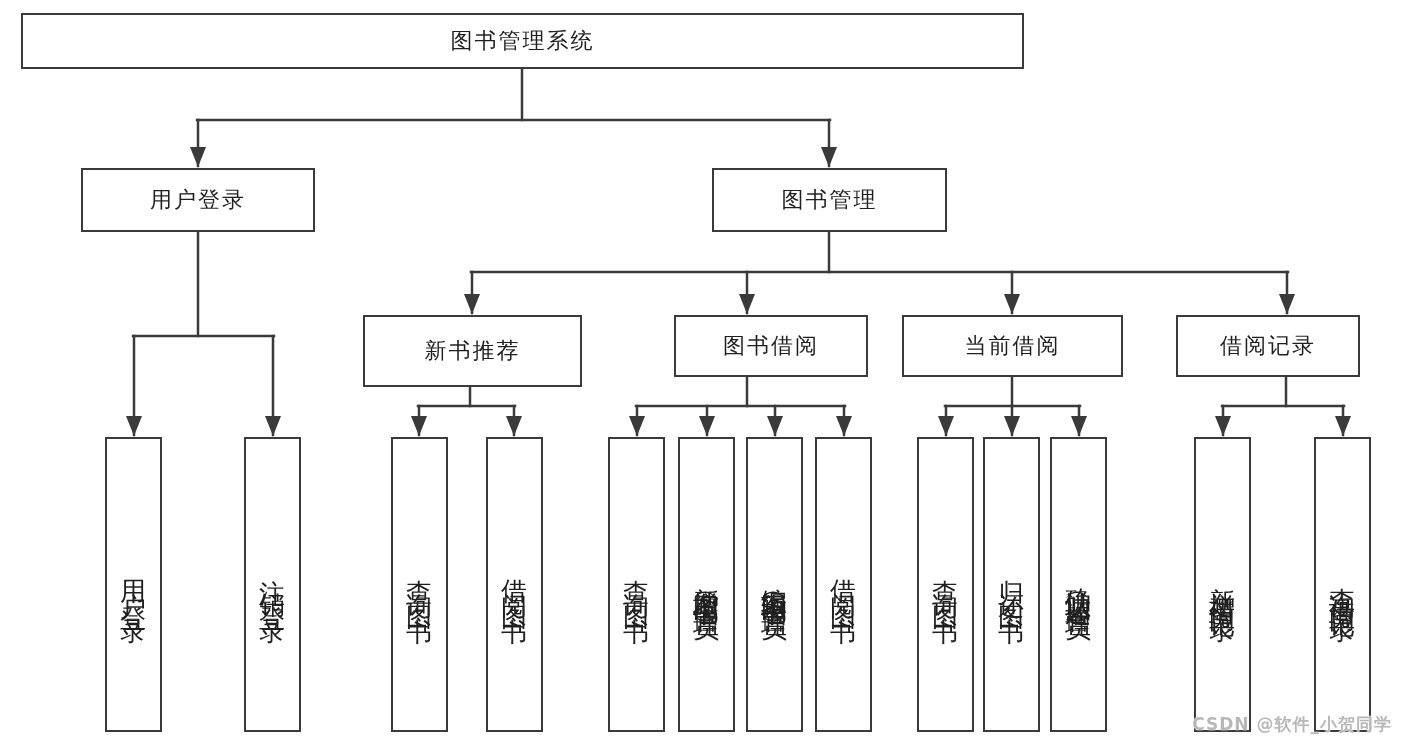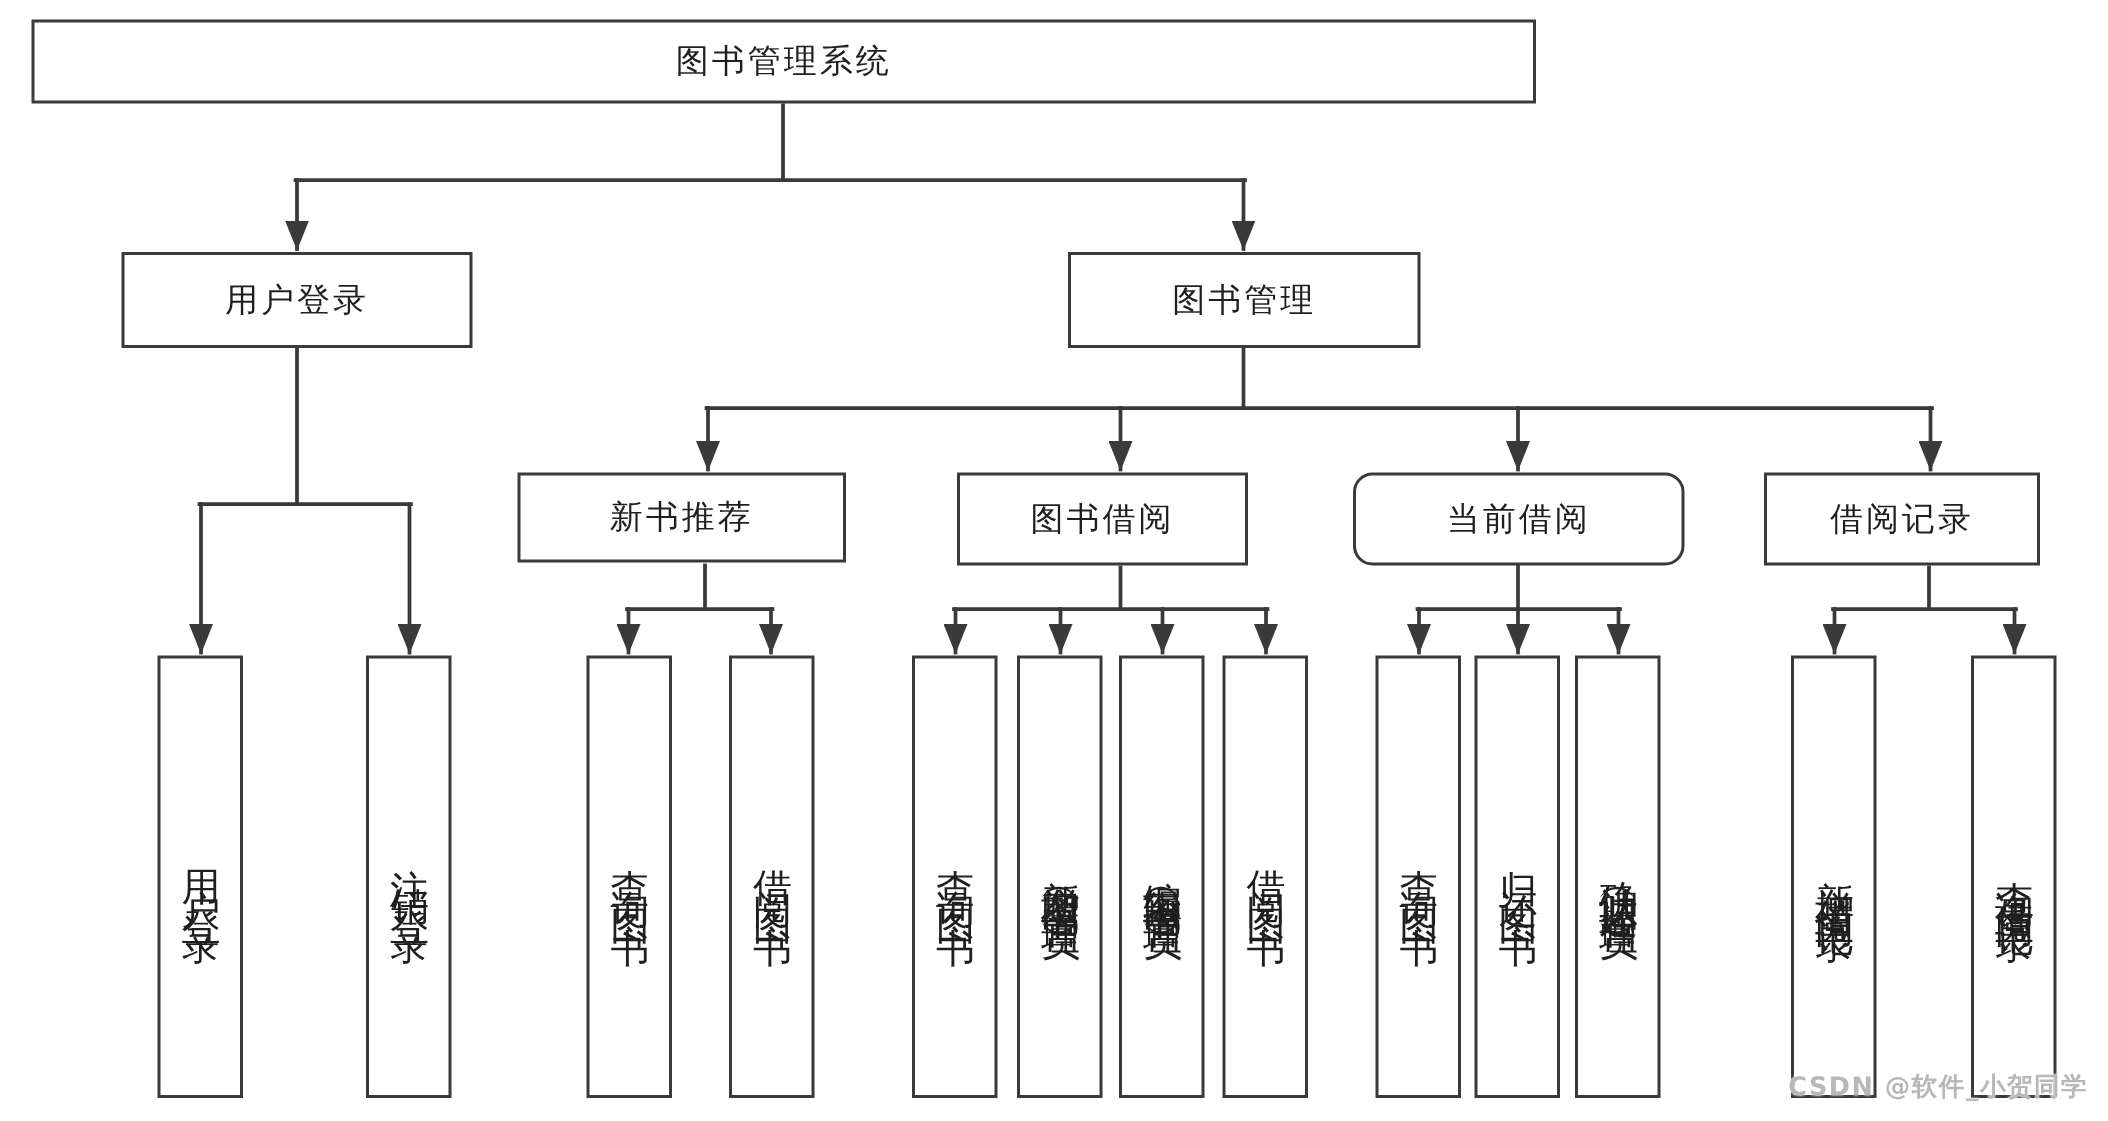--- a/index.html
+++ b/index.html
@@ -47,23 +47,23 @@
     height: 295px;
   }
   .v-node.spread { letter-spacing: 13px; }
   .v-node.mid    { letter-spacing: 6px; }
   .v-node.tight  { letter-spacing: 4px; }
 
   
   #node-root            { left: 21px;   top: 13px;  width: 1003px; height: 56px; }
   #node-user-login      { left: 81px;   top: 168px; width: 234px;  height: 64px; }
   #node-book-management { left: 712px;  top: 168px; width: 235px;  height: 64px; }
-  #node-new-book-recommend { left: 345px;  top: 315px; width: 219px; height: 60px; }
-  #node-book-borrow        { left: 638px;  top: 315px; width: 194px; height: 62px; }
-  #node-current-borrow     { left: 902px;  top: 315px; width: 221px; height: 62px; border-radius: 13px; }
+  #node-new-book-recommend { left: 363px;  top: 315px; width: 219px; height: 72px; }
+  #node-book-borrow        { left: 674px;  top: 315px; width: 194px; height: 62px; }
+  #node-current-borrow     { left: 902px;  top: 315px; width: 221px; height: 62px; }
   #node-borrow-records     { left: 1176px; top: 315px; width: 184px; height: 62px; }
 
   
   #leaf-user-login             { left: 105px; }
   #leaf-logout                 { left: 244px; }
   #leaf-recommend-query-books  { left: 391px; }
   #leaf-recommend-borrow-books { left: 486px; }
   #leaf-borrow-query-books     { left: 608px; }
   #leaf-borrow-add-books       { left: 678px; }
   #leaf-borrow-edit-books      { left: 746px; }

